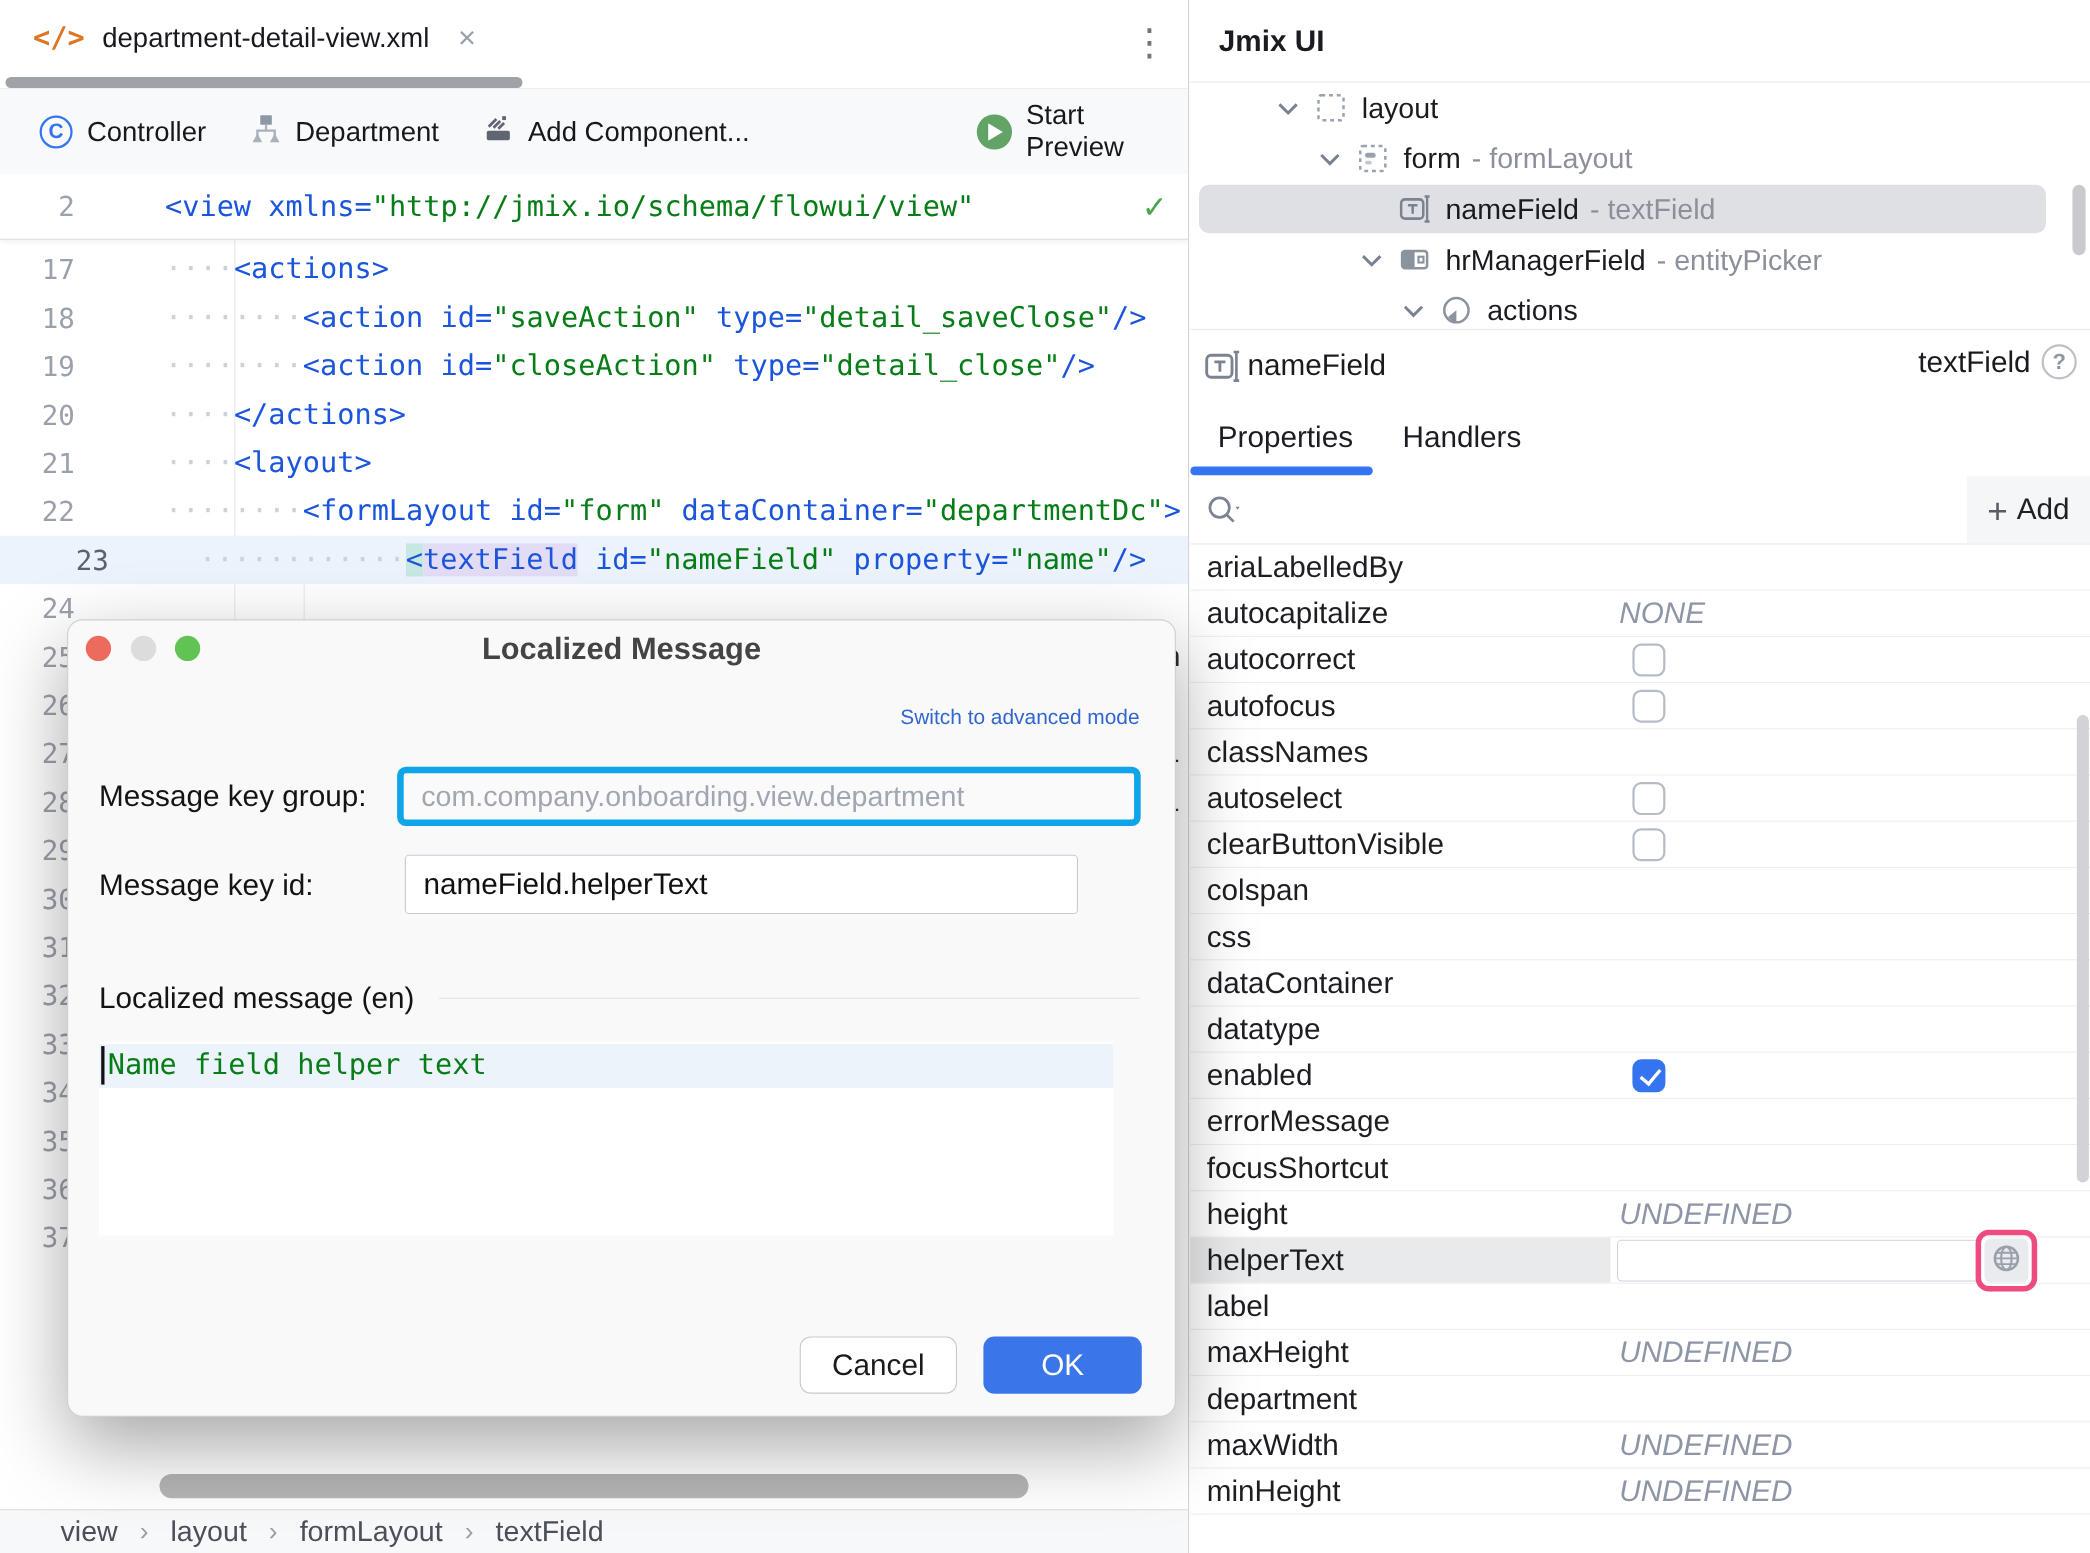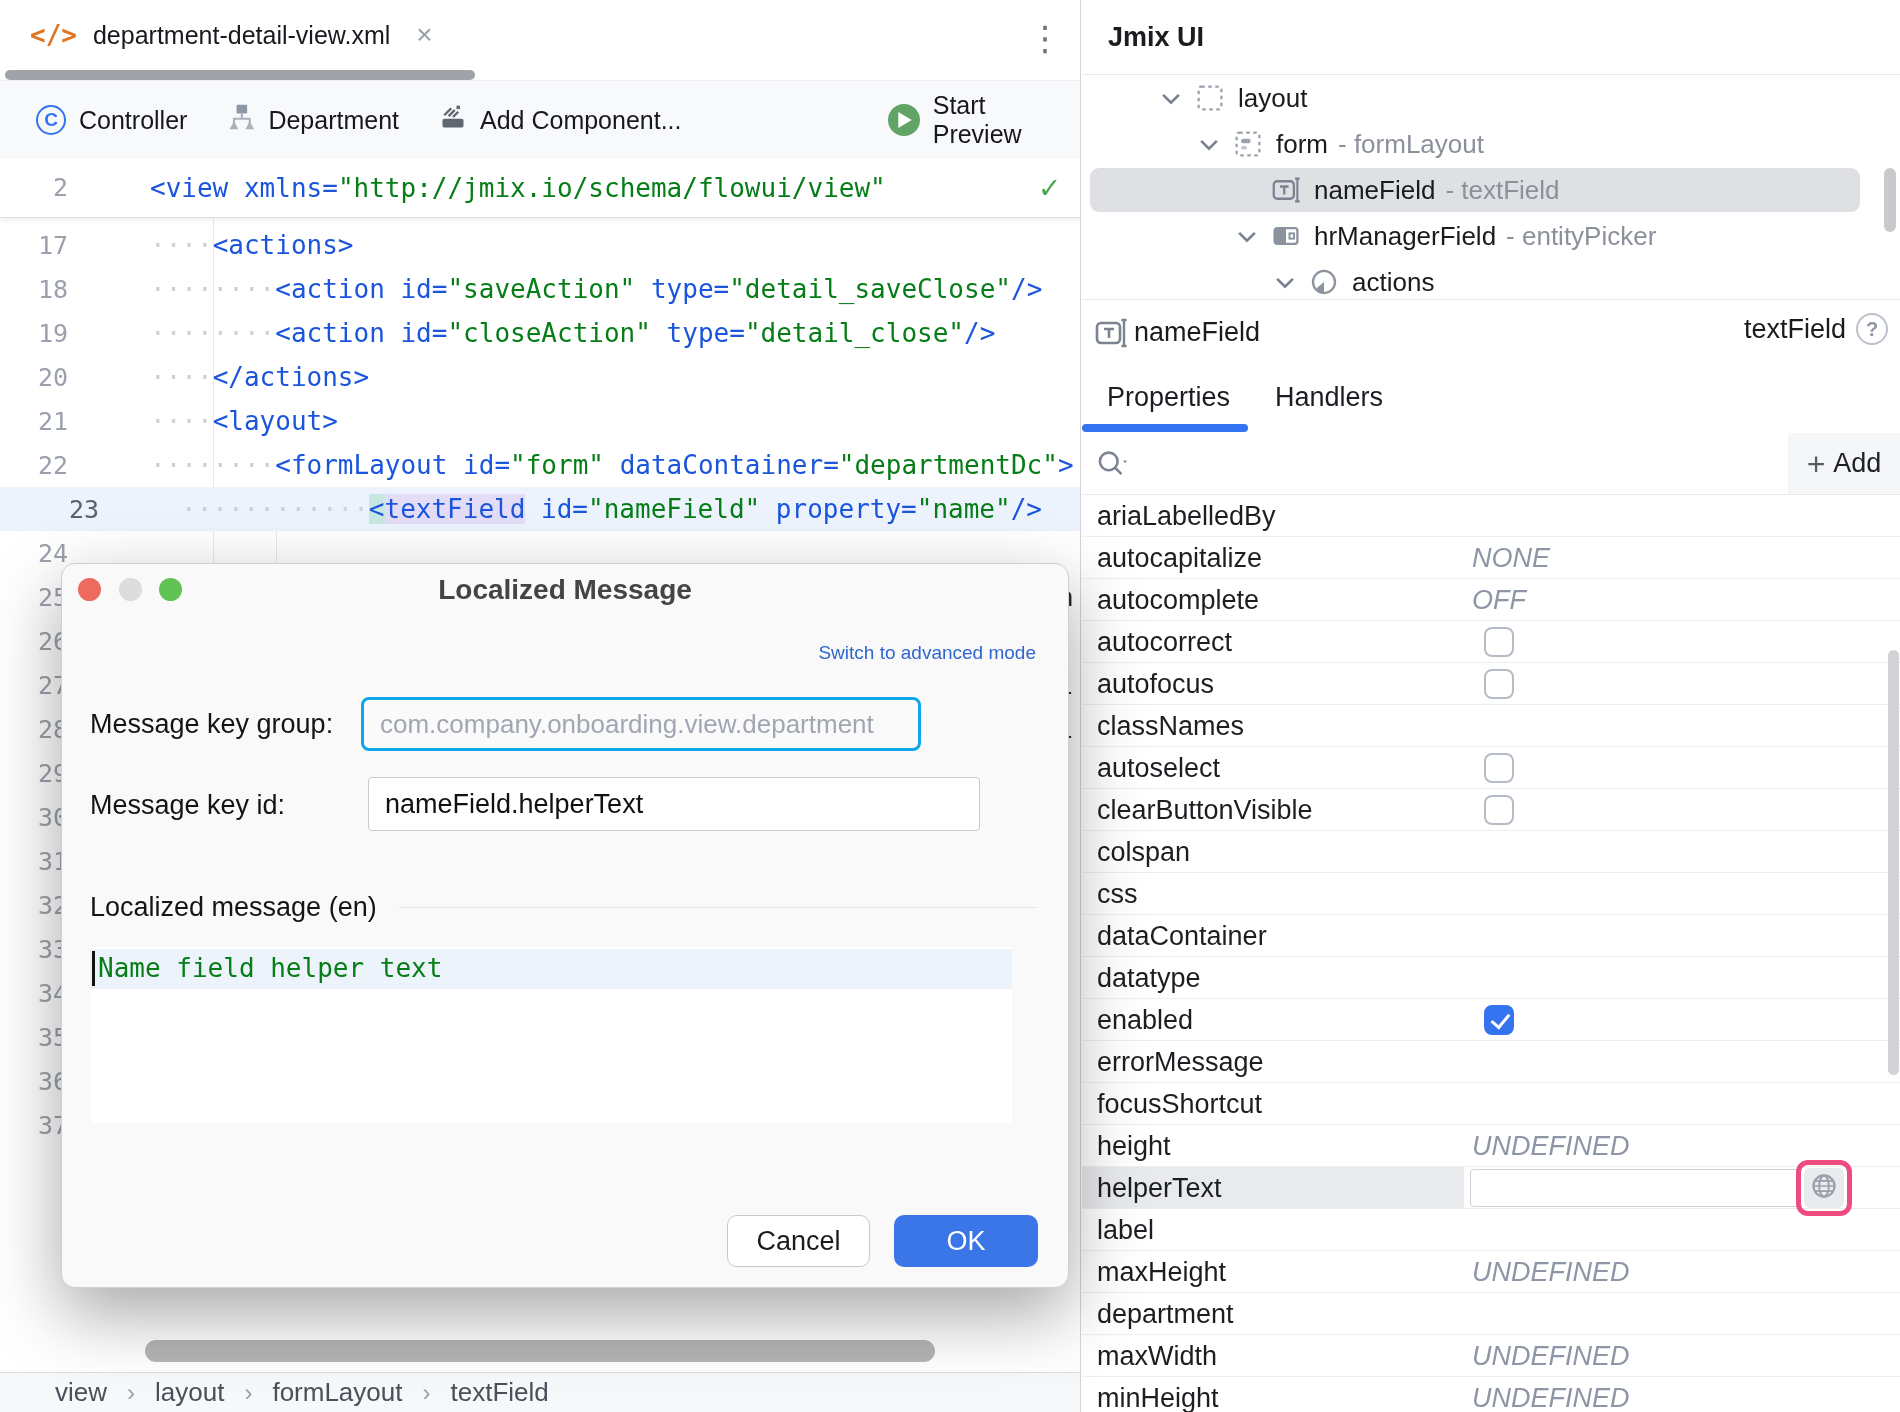--- a/index.html
+++ b/index.html
@@ -57,21 +57,21 @@
   .dialog{position:absolute;left:61px;top:563px;width:1008px;height:725px;background:#f9f9f9;
           border:1px solid #cfcfcf;border-radius:14px;box-shadow:0 26px 70px rgba(0,0,0,.35);z-index:10;}
   .traffic{position:absolute;top:14px;width:23px;height:23px;border-radius:50%;cursor:pointer;}
   .t-red{left:16px;background:#ec6a5e;}
   .t-gray{left:57px;background:#dcdcdc;}
   .t-green{left:97px;background:#61c354;}
   .dlg-title{position:absolute;left:0;top:10px;width:100%;text-align:center;font-size:28px;font-weight:bold;color:#444;}
   .dlg-link{position:absolute;right:32px;top:78px;font-size:19px;color:#2f66d0;cursor:pointer;}
   .dlg-label{position:absolute;left:28px;font-size:27px;color:#141414;}
   .dlg-input{position:absolute;font-size:26px;font-family:"Liberation Sans",sans-serif;padding:0 16px;outline:none;}
-  .in-group{left:299px;top:133px;width:560px;height:54px;background:#fafafa;border:3px solid #0ea5e9;border-radius:8px;color:#a0a6b2;}
+  .in-group{left:299px;top:133px;width:676px;height:54px;background:#fafafa;border:6px solid #0ea5e9;border-radius:8px;color:#a0a6b2;}
   .in-id{left:306px;top:213px;width:612px;height:54px;background:#fff;border:1px solid #c6cbd3;border-radius:4px;color:#111;font-size:27px;}
   .dlg-hr{position:absolute;left:337px;right:32px;top:343px;height:1px;background:#e4e4e4;}
   .msg-editor{position:absolute;left:28px;top:383px;width:922px;height:176px;background:#fff;cursor:text;}
   .msg-line1{position:absolute;left:0;top:2px;width:100%;height:40px;background:#edf3fb;}
   .msg-caret{position:absolute;left:2px;top:4px;width:3px;height:35px;background:#111;}
   .msg-text{position:absolute;left:8px;top:6px;font-family:"DejaVu Sans Mono",monospace;font-size:26px;color:#067D17;white-space:pre;}
   .dlg-btn{position:absolute;top:651px;height:52px;border-radius:10px;font-size:27px;display:flex;
            align-items:center;justify-content:center;cursor:pointer;}
   .btn-cancel{left:665px;width:143px;background:#fff;border:1px solid #c9c9c9;color:#1b1b1b;}
   .btn-ok{left:832px;width:144px;background:#3b76e9;color:#fff;}
@@ -377,24 +377,20 @@
 
     <div class="props" id="props">
         <div class="prow">
           <span class="plabel">ariaLabelledBy</span>
         </div>
         <div class="prow">
           <span class="plabel">autocapitalize</span>
           <span class="pval">NONE</span>
         </div>
         <div class="prow">
-          <span class="plabel">autocomplete</span>
-          <span class="pval">OFF</span>
-        </div>
-        <div class="prow">
           <span class="plabel">autocorrect</span>
           <div class="cb"></div>
         </div>
         <div class="prow">
           <span class="plabel">autofocus</span>
           <div class="cb"></div>
         </div>
         <div class="prow">
           <span class="plabel">classNames</span>
         </div>

